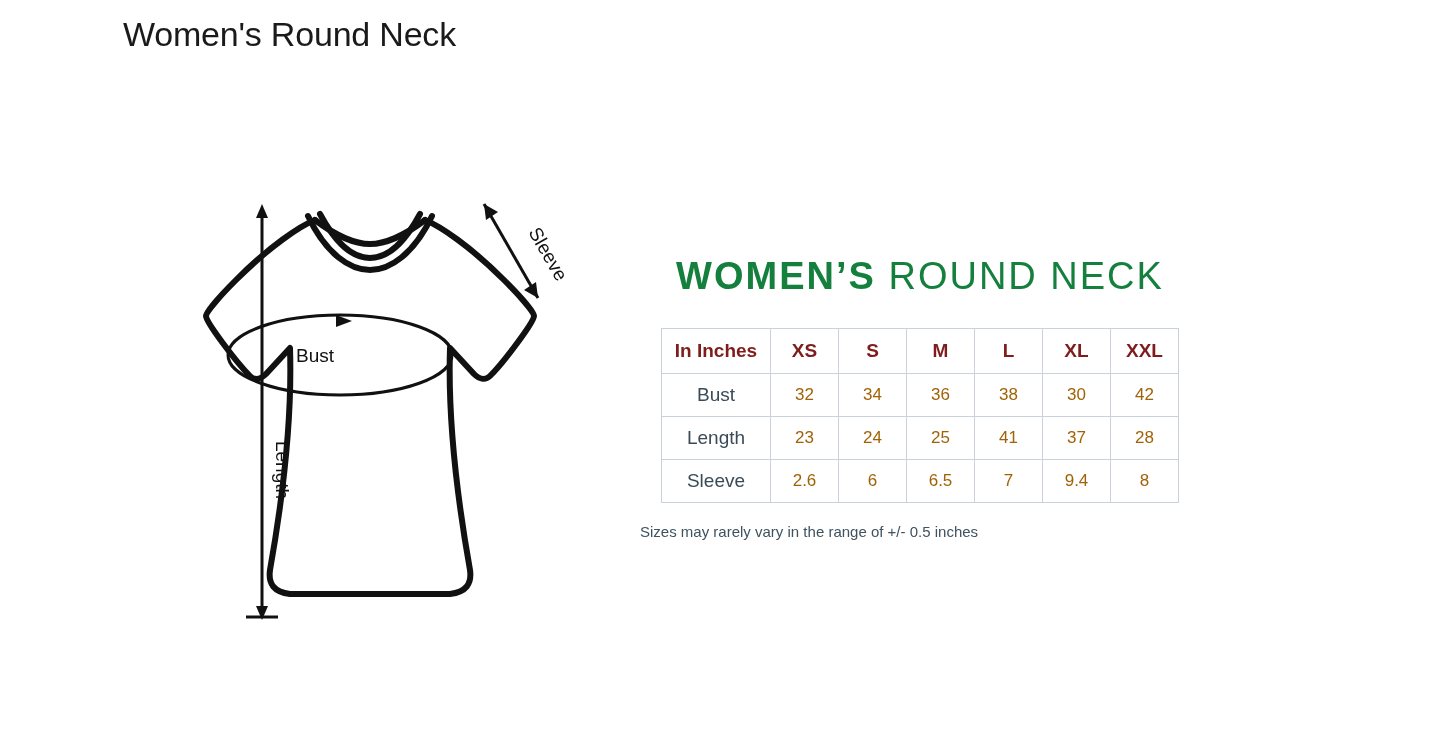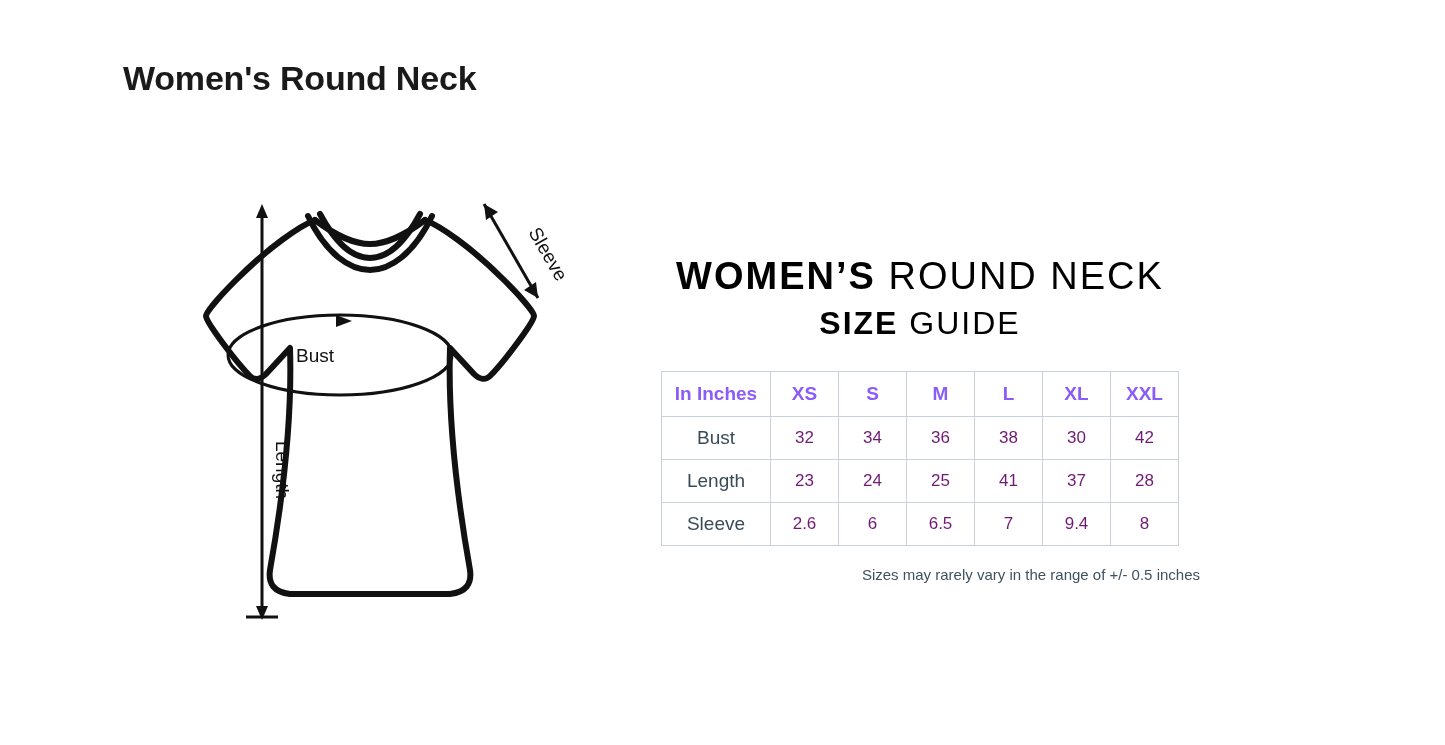--- a/index.html
+++ b/index.html
@@ -15,25 +15,24 @@
     color: #2d3a46;
     overflow: hidden;
   }
 
   
   .page-title {
     position: absolute;
     left: 123px;
     top: 12px;
     font-size: 34px;
-    font-weight: 700;
+    font-weight: 400;
     color: #1a1a1a;
     letter-spacing: -0.2px;
     line-height: 1.3;
-    margin-top: 44px;
   }
 
   
   .illustration {
     position: absolute;
     left: 150px;
     top: 180px;
     width: 500px;
     height: 500px;
   }
@@ -41,21 +40,21 @@
   
   .guide {
     position: absolute;
     left: 640px;
     top: 255px;
     width: 560px;
   }
 
   .guide-title {
     text-align: center;
-    color: #000000;
+    color: #15803d;
     line-height: 1.12;
   }
   .guide-title .line1 {
     font-size: 38px;
     letter-spacing: 2px;
     white-space: nowrap;
   }
   .guide-title .line2 {
     font-size: 32px;
     letter-spacing: 2px;
@@ -73,49 +72,49 @@
     margin-top: 30px;
     border-collapse: collapse;
     width: 518px;
     margin-left: 21px;
     table-layout: fixed;
   }
   .size-table th,
   .size-table td {
     border: 1px solid #c9d2d8;
     text-align: center;
-    color: #701a75;
+    color: #a16207;
     font-weight: 400;
   }
   .size-table th {
     font-size: 19px;
     font-weight: 700;
     padding: 11px 0;
-    color: #8b5cf6;
+    color: #7f1d1d;
   }
   .size-table th.first-col,
   .size-table td.first-col {
     width: 108px;
     font-size: 19px;
   }
   .size-table th.first-col {
     font-weight: 700;
   }
   .size-table td {
     font-size: 17px;
     padding: 10px 0;
   }
   .size-table td.first-col {
     font-weight: 400;
     color: #3a4b58;
   }
 
   .note {
     margin-top: 20px;
-    text-align: right;
+    text-align: left;
     font-size: 15px;
     color: #3f5260;
   }
 
   
   .rot-label {
     font-size: 19px;
     fill: #111;
   }
 </style>
@@ -177,24 +176,20 @@
   </svg>
 </div>
 
 <div class="guide">
 
   <div class="guide-title">
     <div class="line1">
       <span class="bold-word">WOMEN’S</span>
       <span class="light-word">ROUND NECK</span>
     </div>
-    <div class="line2">
-      <span class="bold-word">SIZE</span>
-      <span class="light-word">GUIDE</span>
-    </div>
   </div>
 
   <table class="size-table">
     <thead>
       <tr>
         <th class="first-col">In Inches</th>
         <th>XS</th>
         <th>S</th>
         <th>M</th>
         <th>L</th>

